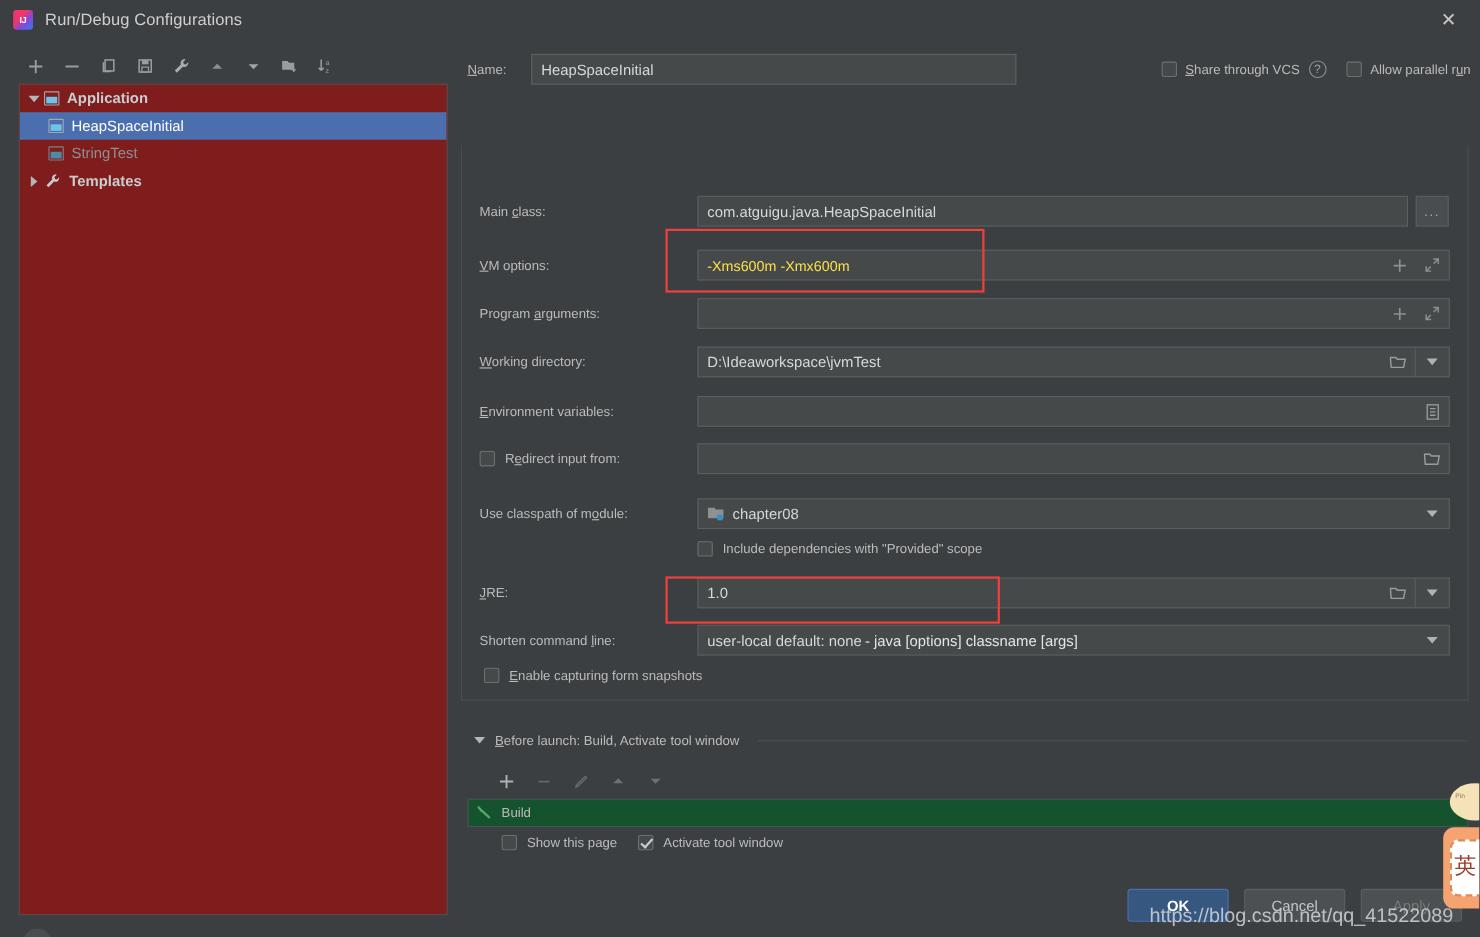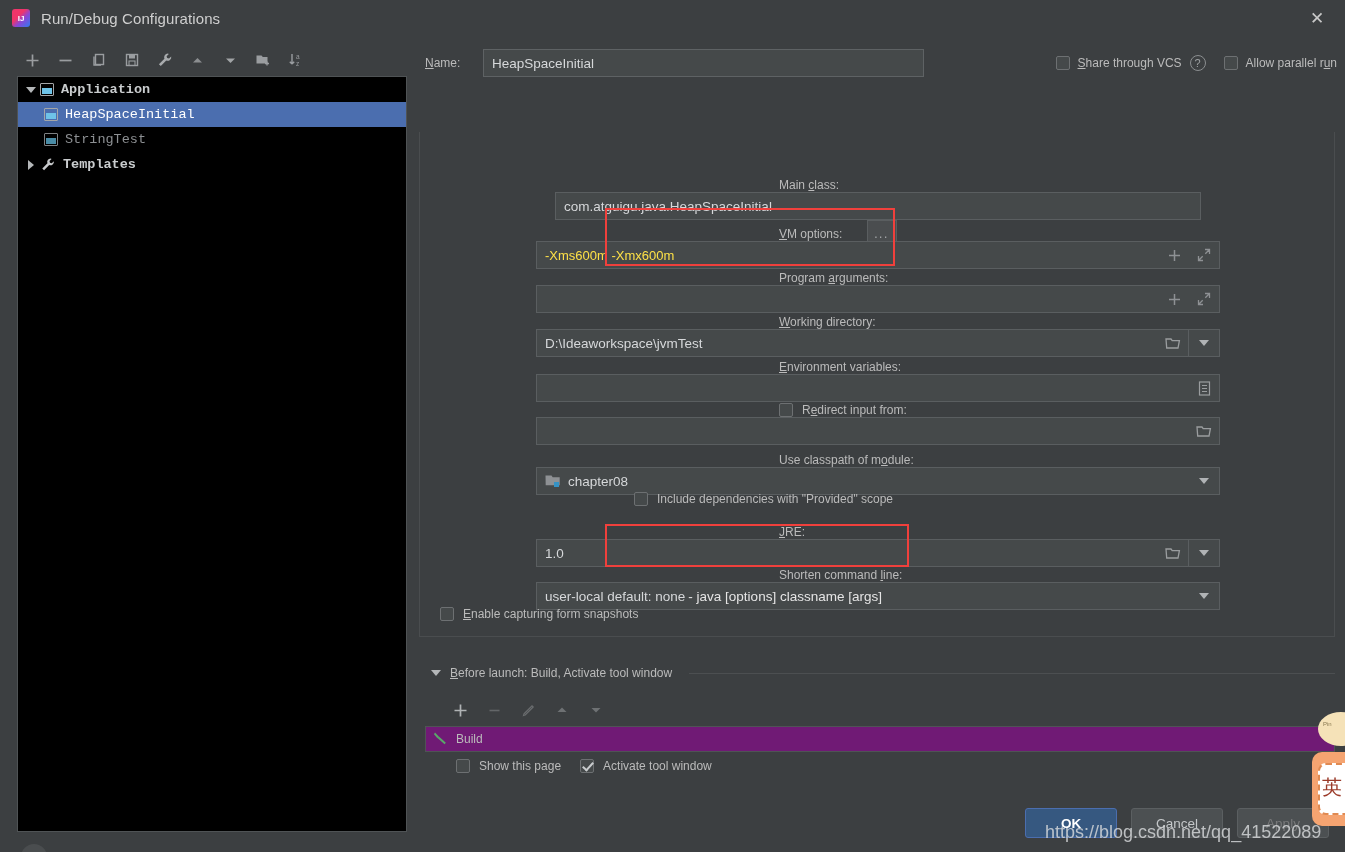--- a/index.html
+++ b/index.html
@@ -50,23 +50,22 @@
     position: absolute; left: 16px; top: 8px; height: 32px;
     display: flex; align-items: center; gap: 0px;
   }
   .tb-btn {
     width: 33px; height: 30px; display: flex; align-items: center; justify-content: center;
     color: #9a9da0;
   }
   .tb-btn svg { display: block; }
   .tree-box {
     position: absolute; left: 17px; top: 40px; width: 390px; height: 756px;
-    border: 1px solid #4f5355; background: #000000;
+    border: 1px solid #4f5355; background: #7f1d1d;
     overflow: hidden;
-    font-family: Liberation Mono, monospace;
   }
   .tree-row {
     height: 25px; display: flex; align-items: center; padding-left: 4px;
     white-space: nowrap;
   }
   .tree-row.selected { background: #4b6eaf; }
   .tw { width: 18px; display: flex; align-items: center; justify-content: center; color: #a9acae; flex: none; }
   .tri-down { width: 0; height: 0; border-left: 5px solid transparent; border-right: 5px solid transparent; border-top: 6px solid #b4b7b9; }
   .tri-right { width: 0; height: 0; border-top: 5px solid transparent; border-bottom: 5px solid transparent; border-left: 6px solid #b4b7b9; }
   .ico-app {
@@ -136,21 +135,21 @@
     content: ""; position: absolute; left: 8px; right: 8px; bottom: -5px; height: 3px; background: #4a88c7;
   }
 
   
   .form-card {
     position: absolute; left: 2px; top: 96px; width: 916px; height: 505px;
     border: 1px solid #4a4d4f; border-top: none; background: #3c3f41;
   }
   .form-inner { position: absolute; left: 0; top: 0; right: 0; bottom: 0; }
 
-  .frow { position: absolute; left: 16px; display: flex; align-items: center; flex-direction: column; }
+  .frow { position: absolute; left: 16px; display: flex; align-items: center; }
   .frow .lbl { width: 198px; flex: none; }
   .field {
     position: relative; height: 28px; background: #45494a;
     border: 1px solid #5a5e60; display: flex; align-items: center;
   }
   .field .val { padding-left: 8px; color: #d6d8da; font-size: 13.5px; white-space: nowrap; overflow: hidden; }
   .field .val.mono { font-family: Liberation Sans, sans-serif; font-size: 13px; color: #fde047; }
   .field .val.placeholder { color: #e5e5e5; }
   .field-btn {
     width: 30px; height: 100%; display: flex; align-items: center; justify-content: center;
@@ -170,21 +169,21 @@
   .chk-row { position: absolute; display: flex; align-items: center; gap: 9px; }
 
   
   .bl-header { position: absolute; left: 14px; top: 630px; display: flex; align-items: center; gap: 9px; width: 904px; }
   .bl-line { flex: 1; height: 1px; background: #4c4f51; margin-left: 8px; }
   .bl-toolbar { position: absolute; left: 26px; top: 660px; display: flex; align-items: center; }
   .bl-btn { width: 34px; height: 28px; display: flex; align-items: center; justify-content: center; color: #9a9d9f; }
   .bl-btn.dim { color: #636668; }
   .bl-list {
     position: absolute; left: 8px; top: 690px; width: 910px; height: 26px;
-    border: 1px solid #4f5355; background: #701a75; display: flex; align-items: center;
+    border: 1px solid #4f5355; background: #14532d; display: flex; align-items: center;
   }
   .hammer { margin-left: 7px; margin-right: 8px; flex: none; }
   .bl-chk { position: absolute; left: 14px; top: 723px; display: flex; align-items: center; gap: 9px; padding-left: 25px; }
 
   
   .btn {
     height: 30px; min-width: 90px; border-radius: 3px; font-size: 13.5px;
     display: flex; align-items: center; justify-content: center;
     border: 1px solid #5b5f61; background: #4c5052; color: #c4c7c9;
   }

